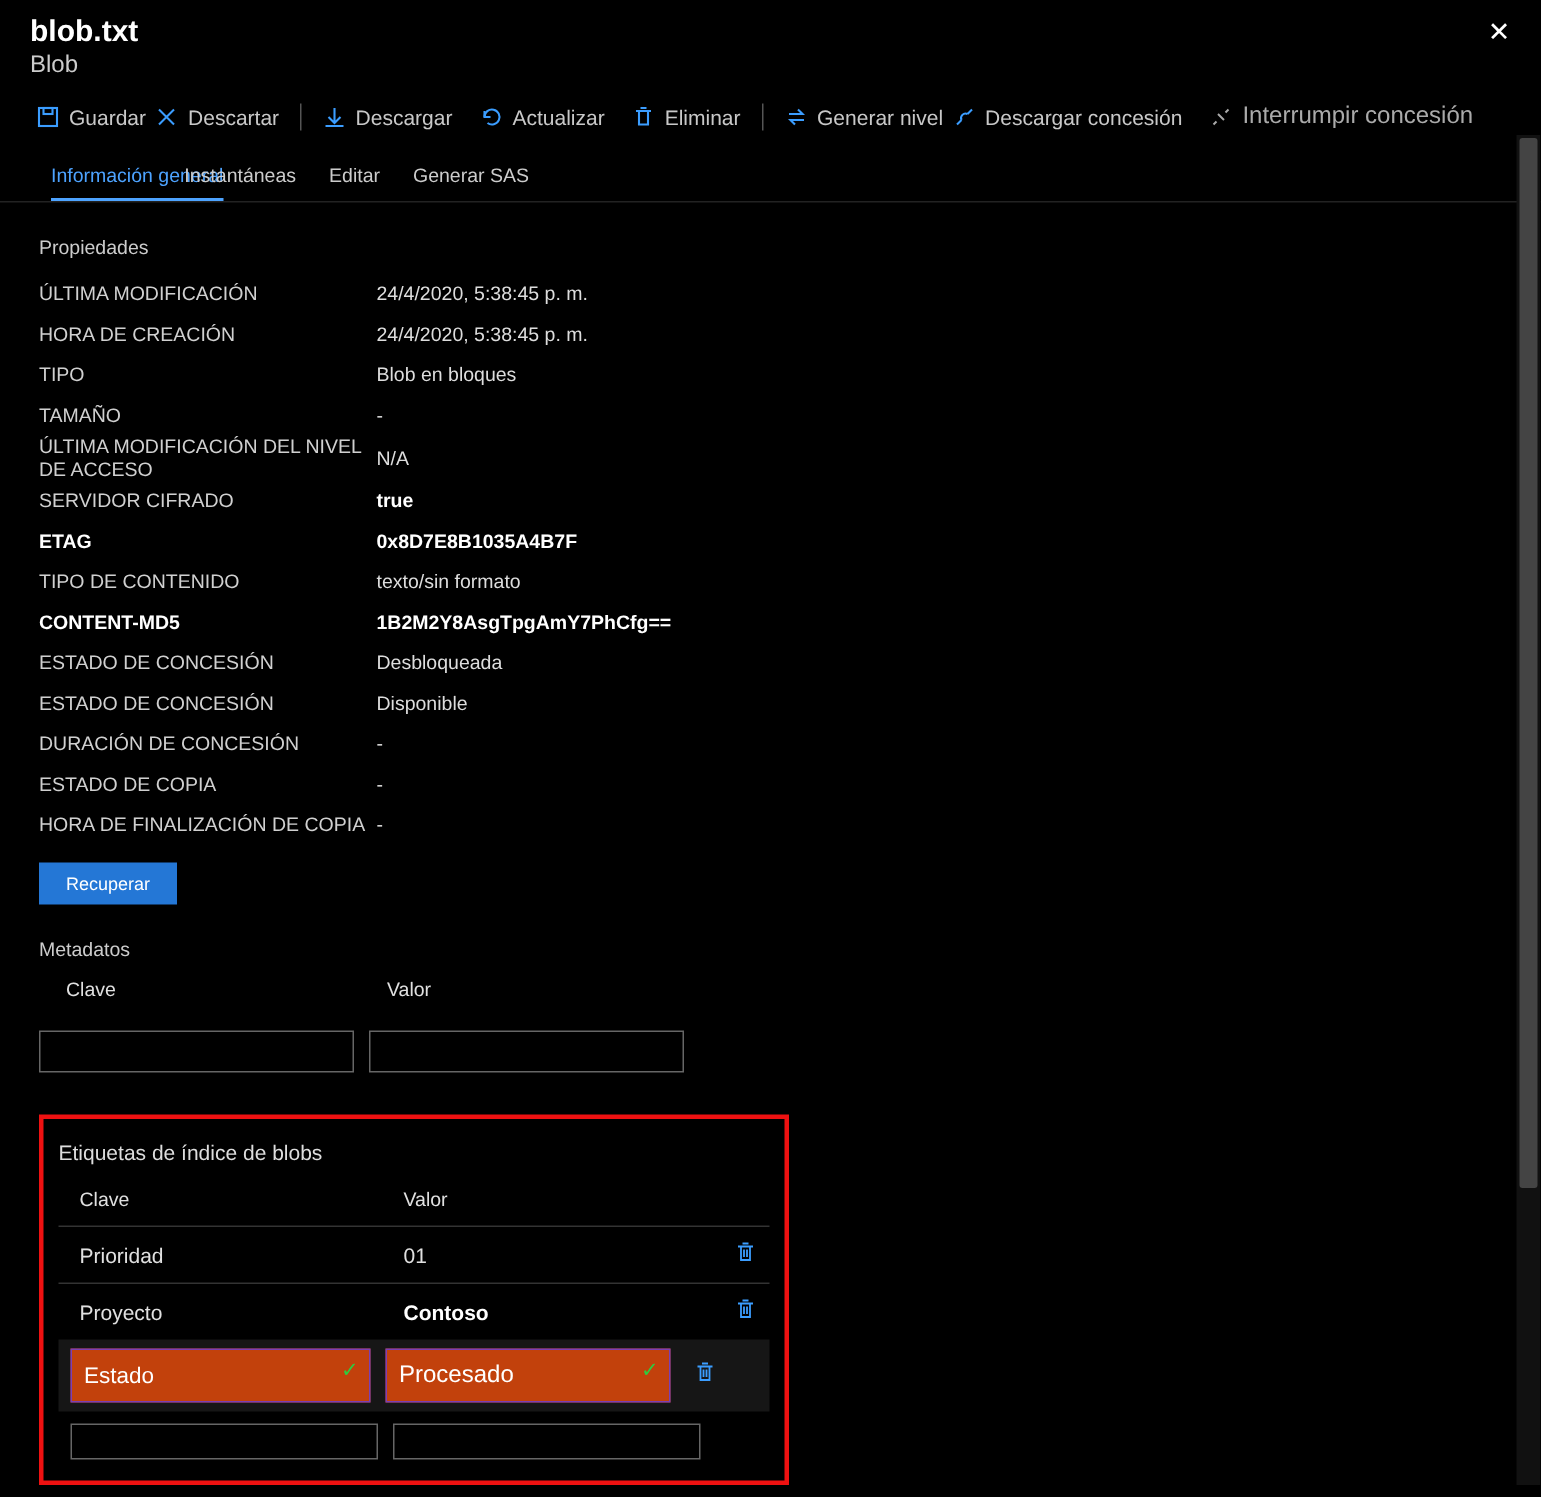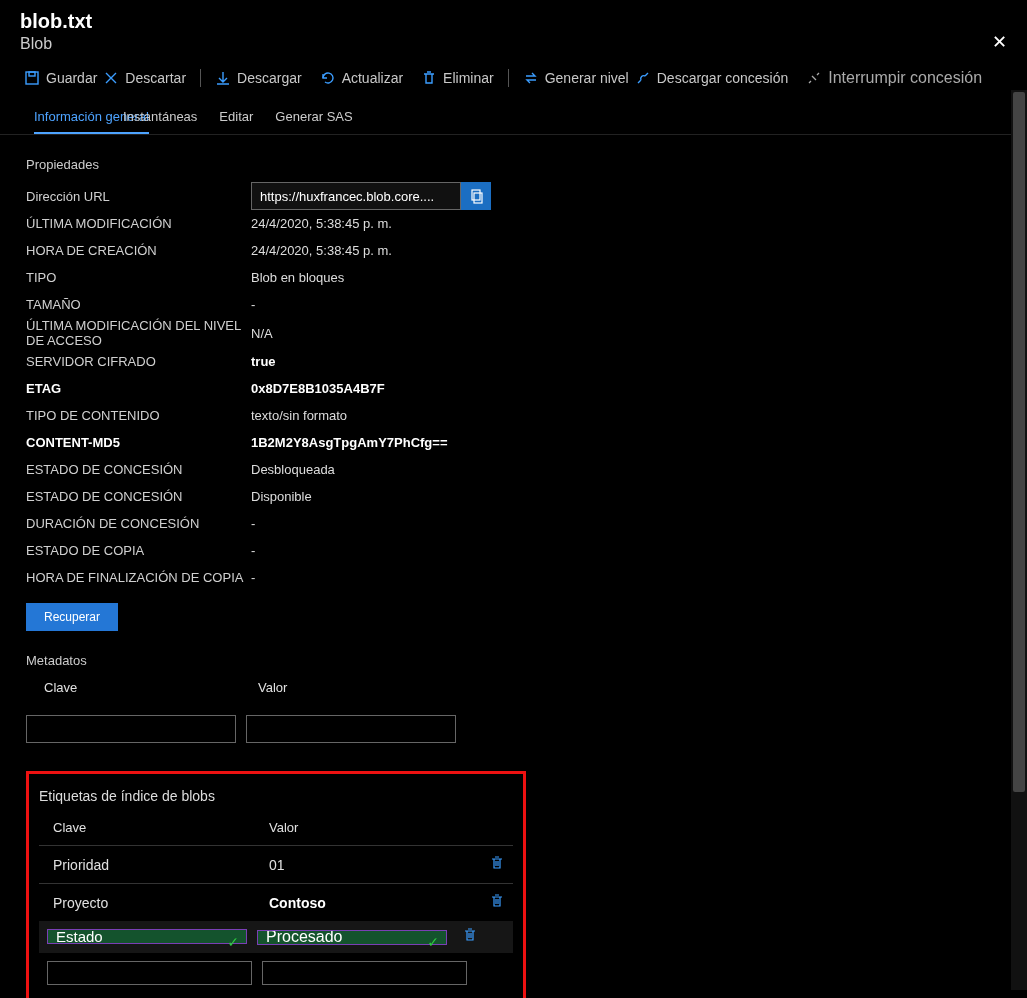--- a/index.html
+++ b/index.html
@@ -1,17 +1,17 @@
 <!DOCTYPE html>
 <html><head>
 <meta charset="utf-8">
 <style>
   * { box-sizing: border-box; margin: 0; padding: 0; font-family: "Segoe UI", Arial, sans-serif; }
   body { background:#000; color:#e0e0e0; width:1027px; height:998px; overflow:hidden; position:relative; }
-  .header { padding:10px 20px 6px 20px; display:flex; justify-content:space-between; align-items:flex-end; }
+  .header { padding:10px 20px 6px 20px; display:flex; justify-content:space-between; align-items:flex-start; }
   .header-title { color:#fff; font-size:20px; font-weight:600; }
   .header-sub { color:#ccc; font-size:16px; margin-top:2px; }
   .close-x { color:#fff; font-size:18px; cursor:pointer; }
   .toolbar { display:flex; align-items:center; padding:6px 16px; gap:2px; flex-wrap:nowrap; }
   .tb-item { display:inline-flex; align-items:center; gap:6px; padding:4px 8px; color:#c8c8c8; font-size:14px; cursor:pointer; white-space:nowrap; }
   .tb-item svg { width:16px; height:16px; }
   .tb-sep { width:1px; height:18px; background:#555; margin:0 4px; }
   .tabs { display:flex; gap:22px; padding:4px 18px 0 34px; border-bottom:1px solid #222; }
   .tab { padding:8px 0; font-size:13px; color:#ccc; cursor:pointer; }
   .tab.active { color:#4da3ff; border-bottom:2px solid #4da3ff; }
@@ -35,21 +35,21 @@
   .tags-head { font-size:14px; color:#ddd; margin-bottom:16px; }
   .tag-kv-head { display:flex; font-size:13px; margin-bottom:10px; }
   .tag-kv-head .c1 { width:230px; padding-left:14px; }
   .tag-row { display:flex; align-items:center; border-top:1px solid #333; height:38px; font-size:14px; }
   .tag-row .c1 { width:230px; padding-left:14px; }
   .tag-row .c2 { flex:1; }
   .tag-row .del { width:32px; text-align:center; cursor:pointer; }
   .tag-row .del svg { width:16px; height:16px; }
   .edit-row { display:flex; align-items:center; gap:10px; padding:6px 8px; background:#161616; }
   .edit-cell { position:relative; }
-  .edit-cell input { background:#14532d; border:1px solid #7a3fb5; height:15px; color:#fff; padding:0 8px; font-size:14px; }
+  .edit-cell input { background:#c2410c; border:1px solid #7a3fb5; height:36px; color:#fff; padding:0 8px; font-size:14px; }
   .edit-cell.k input { width:200px; font-size:15px; }
   .edit-cell.v input { width:190px; font-size:16px; }
   .check { position:absolute; right:8px; top:6px; color:#2ecc40; font-size:14px; }
   .edit-row .del { width:26px; text-align:center; cursor:pointer; }
   .edit-row .del svg{ width:16px; height:16px; }
   .new-inputs { display:flex; gap:10px; margin-top:8px; padding-left:8px; }
   .new-inputs input { background:#000; border:1px solid #666; height:24px; width:205px; }
   .scrollbar { position:absolute; right:0; top:90px; width:16px; height:900px; background:#111; }
   .thumb { position:absolute; right:2px; top:92px; width:12px; height:700px; background:#444; border-radius:2px; }
   .blue-stroke { stroke:#3b9dff; fill:none; stroke-width:1.4; }
@@ -126,32 +126,20 @@
   <div class="tab active">Información general</div>
   <div class="tab overlap">Instantáneas</div>
   <div class="tab">Editar</div>
   <div class="tab">Generar SAS</div>
 </div>
 
 <div class="content">
 
   <div class="section-head">Propiedades</div>
 
-  <div class="prop-row">
-    <div class="prop-label">Dirección URL</div>
-    <div class="url-box">
-      <input class="url-input" readonly="" value="https://huxfrancec.blob.core...." style="">
-      <div class="copy-btn">
-        <svg>
-            <rect x="3" y="1" width="8" height="10" fill="none" stroke="#fff" stroke-width="1.2"></rect>
-            <rect x="5" y="4" width="8" height="10" fill="none" stroke="#fff" stroke-width="1.2"></rect>
-          </svg>
-      </div>
-    </div>
-  </div>
 
   <div id="prop-rows">
       <div class="prop-row">
         <div class="prop-label">ÚLTIMA MODIFICACIÓN</div>
         <div class="prop-value">24/4/2020, 5:38:45 p. m.</div>
       </div>
       <div class="prop-row">
         <div class="prop-label">HORA DE CREACIÓN</div>
         <div class="prop-value">24/4/2020, 5:38:45 p. m.</div>
       </div>

